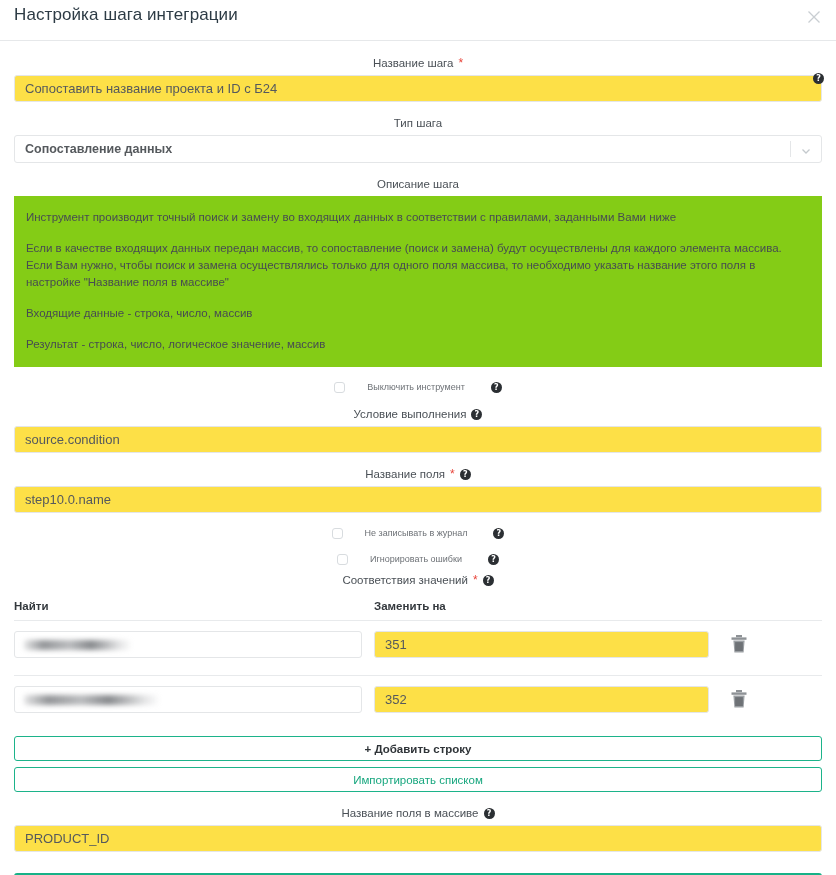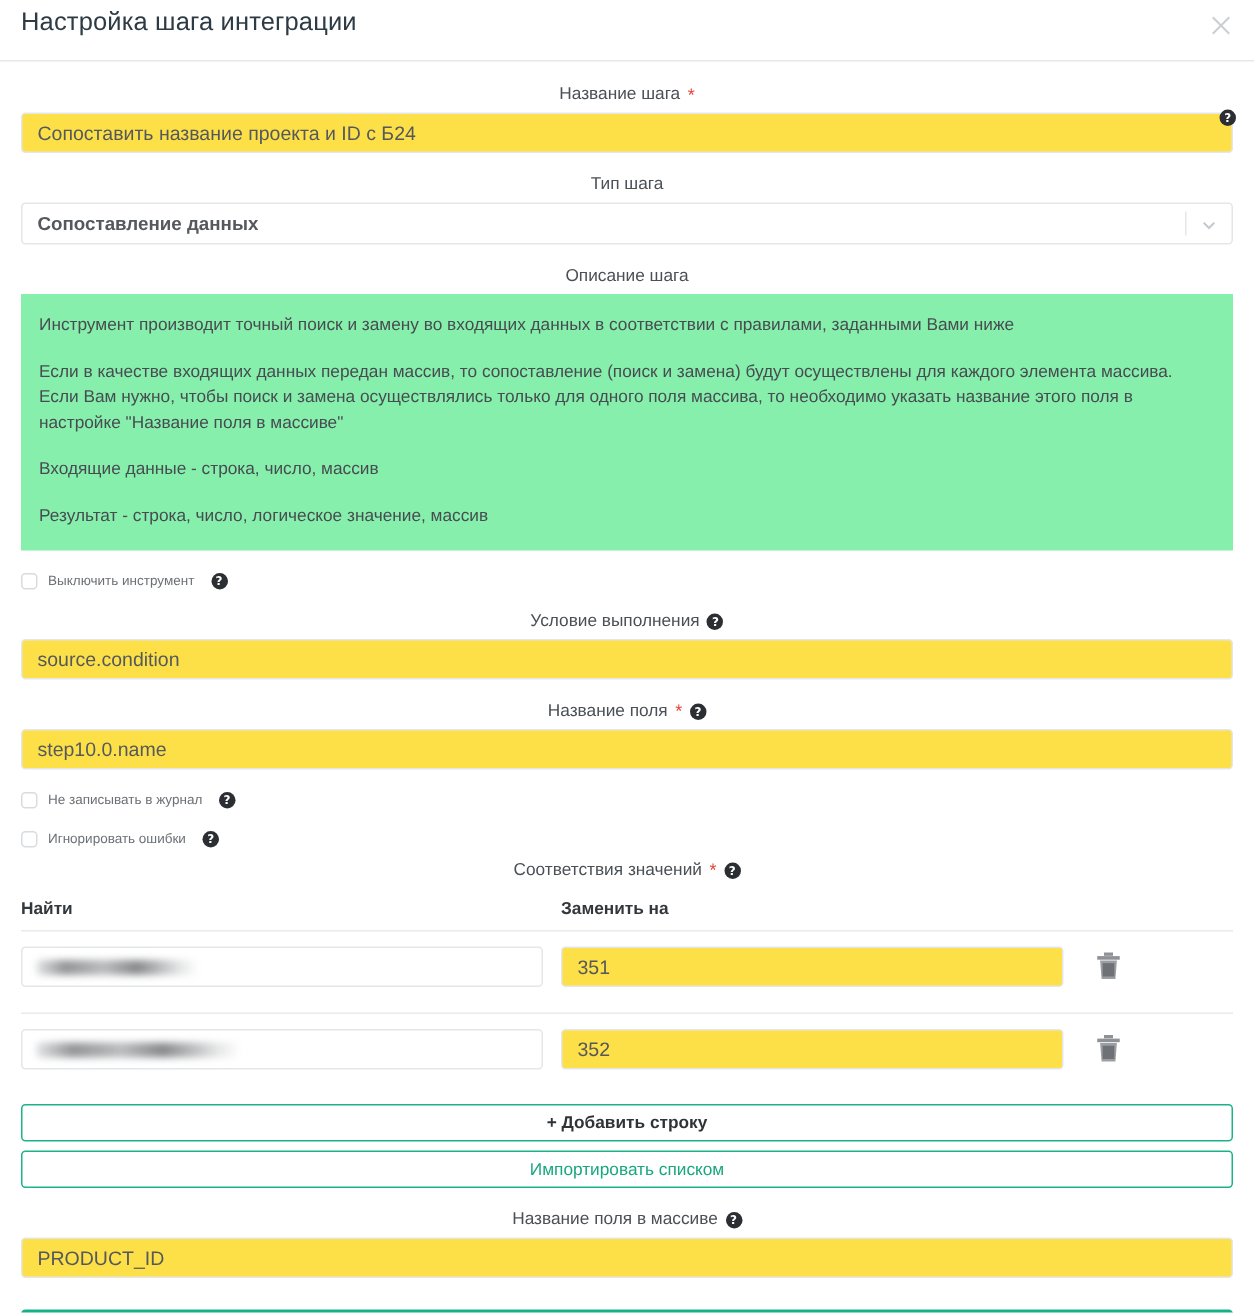--- a/index.html
+++ b/index.html
@@ -120,38 +120,39 @@
     position: absolute;
     right: 9px;
     top: 50%;
     transform: translateY(-50%);
     width: 12px;
     height: 12px;
   }
 
   
   .desc-panel {
-    background: #86efac;
+    background: #84cc16;
     padding: 13px 12px 14px 12px;
     margin-top: 5px;
   }
   .desc-panel p {
     margin: 0 0 14px 0;
     font-size: 11.5px;
     line-height: 17px;
     color: #474c51;
   }
   .desc-panel p:last-child { margin-bottom: 0; }
 
   
   .check-row {
     display: flex;
     align-items: center;
-    gap: 7px;
+    gap: 22px;
     margin-top: 15px;
+    justify-content: center;
   }
   .checkbox {
     width: 11px;
     height: 11px;
     border: 1px solid #d8dcdf;
     border-radius: 3px;
     background: #fff;
     cursor: pointer;
     flex: none;
   }

